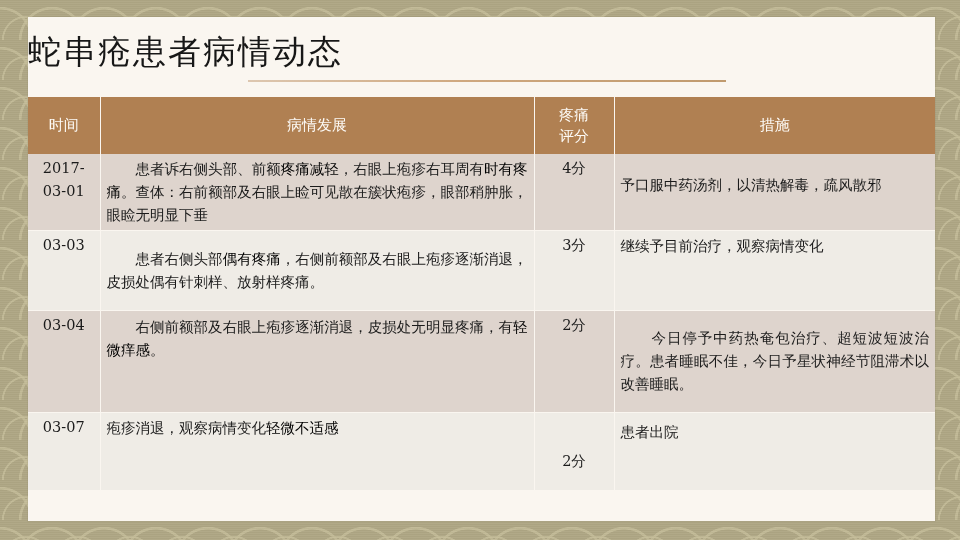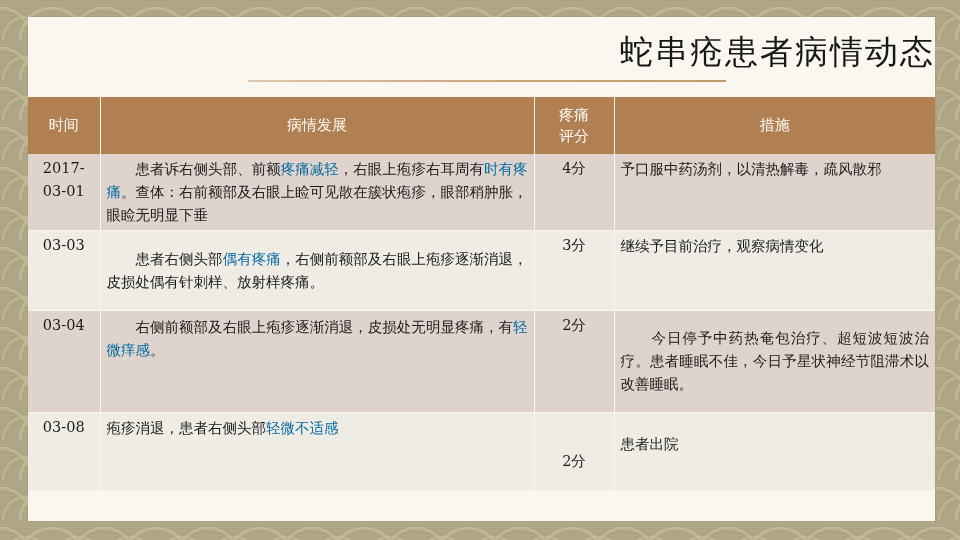--- a/index.html
+++ b/index.html
@@ -59,21 +59,21 @@
     left: 0;
     top: 0;
     width: 907px;
     height: 78px;
   }
   #page-title {
     position: absolute;
     left: 0;
     top: 12px;
     width: 907px;
-    text-align: right;
+    text-align: left;
     font-size: 33px;
     line-height: 46px;
     color: #171717;
     letter-spacing: 2px;
     font-family: "DejaVu Serif", "Liberation Serif", serif;
     font-weight: normal;
   }
   #title-rule {
     position: absolute;
     left: 220px;
@@ -139,31 +139,31 @@
   td.score {
     vertical-align: middle;
     text-align: center;
     padding-left: 14px;
     font-size: 14.5px;
   }
   td.dev, td.measure {
     text-align: justify;
     text-justify: inter-ideograph;
   }
-  .red { color: #0369a1; }
+  .red { color: #000000; }
 
   
   tr.r1 td.dev       { padding-top: 4px; }
-  tr.r1 td.measure   { vertical-align: top; padding-top: 4px; }
+  tr.r1 td.measure   { vertical-align: top; padding-top: 20px; }
   tr.r2 td.dev       { vertical-align: middle; margin-left: 8px; }
   tr.r2 td.measure   { vertical-align: top; padding-top: 4px; }
   tr.r3 td.dev       { vertical-align: top; padding-top: 5px; }
   tr.r3 td.measure   { vertical-align: middle; }
   tr.r4 td.dev       { vertical-align: top; padding-top: 4px; }
-  tr.r4 td.measure   { vertical-align: top; padding-top: 20px; }
+  tr.r4 td.measure   { vertical-align: top; padding-top: 8px; }
   tr.r4 td.score     { vertical-align: middle; padding-top: 22px; }
 
   tr.r1 { height: 68px; }
   tr.r2 { height: 80px; border-radius: 15px; }
   tr.r3 { height: 102px; }
   tr.r4 { height: 78px; }
 </style>
 </head>
 <body>
 
@@ -211,22 +211,22 @@
               <td class="score">3分</td>
               <td class="measure"><span>继续予目前治疗，观察病情变化</span></td>
             </tr>
             <tr class="shade r3">
               <td class="time">03-04</td>
               <td class="dev"><span>　　右侧前额部及右眼上疱疹逐渐消退，皮损处无明显疼痛，有</span><span class="red">轻微痒感</span><span>。</span></td>
               <td class="score">2分</td>
               <td class="measure"><span>　　今日停予中药热奄包治疗、超短波短波治疗。患者睡眠不佳，今日予星状神经节阻滞术以改善睡眠。</span></td>
             </tr>
             <tr class="light r4">
-              <td class="time">03-08</td>
-              <td class="dev"><span>疱疹消退，患者右侧头部</span><span class="red">轻微不适感</span></td>
+              <td class="time">03-07</td>
+              <td class="dev"><span>疱疹消退，观察病情变化</span><span class="red">轻微不适感</span></td>
               <td class="score">2分</td>
               <td class="measure"><span>患者出院</span></td>
             </tr>
           </tbody>
       </table>
     </div>
 
   </div>
 </div>
 

